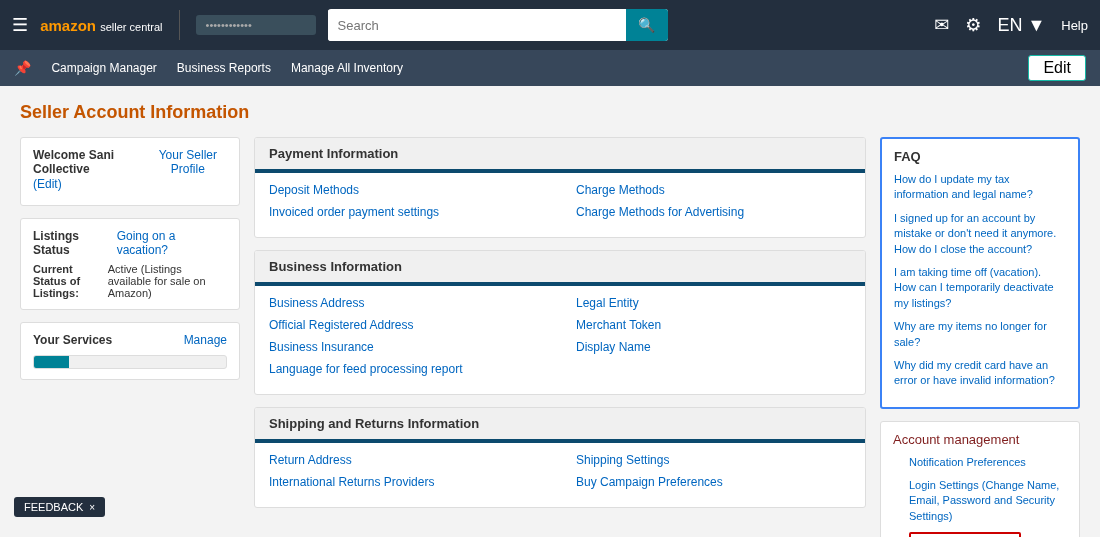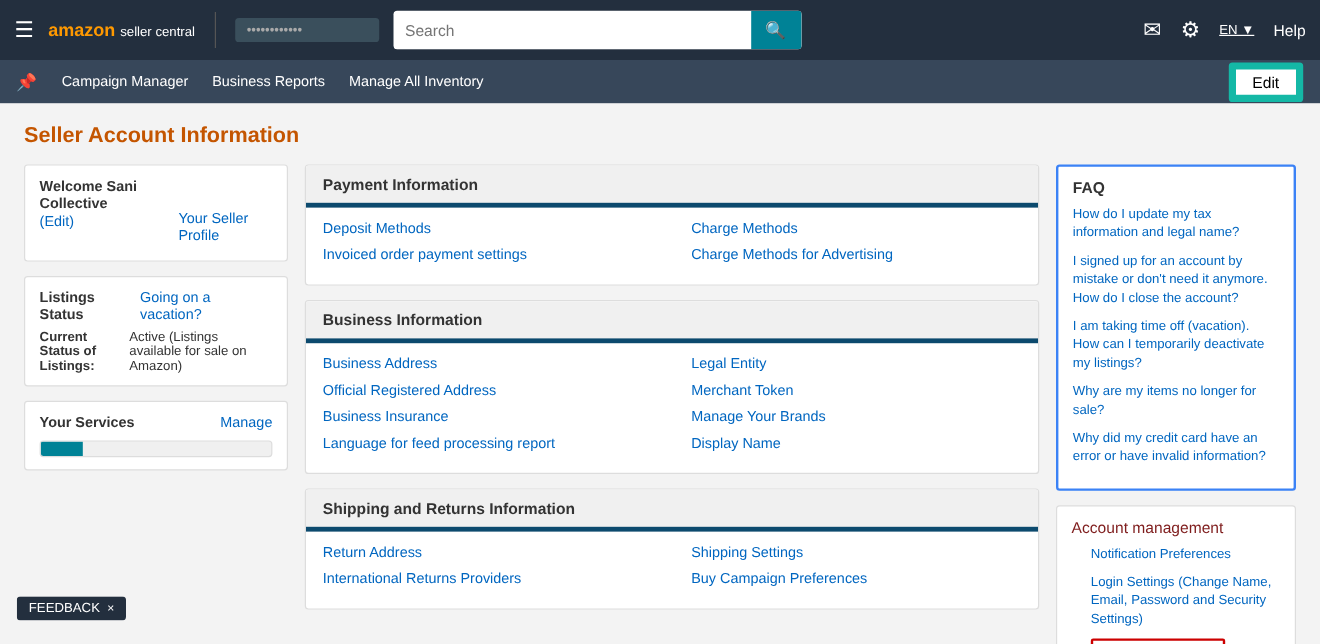--- a/index.html
+++ b/index.html
@@ -46,21 +46,21 @@
     .search-bar button {
       background: #008296;
       border: none;
       padding: 8px 12px;
       cursor: pointer;
       color: white;
       font-size: 14px;
     }
     .nav-actions { display: flex; align-items: center; gap: 16px; margin-left: auto; }
     .nav-icon { color: white; font-size: 18px; cursor: pointer; }
-    .nav-lang { color: white; font-size: 11px; cursor: pointer; text-decoration: underline; }
+    .nav-lang { color: white; font-size: 18px; cursor: pointer; }
     .nav-help { color: white; font-size: 13px; cursor: pointer; }
 
     
     .sec-nav {
       background: #37475a;
       display: flex;
       align-items: center;
       padding: 0 14px;
       height: 36px;
       gap: 20px;
@@ -68,24 +68,24 @@
     .sec-nav-pin { color: white; font-size: 14px; }
     .sec-nav a {
       color: white;
       font-size: 12px;
       text-decoration: none;
       cursor: pointer;
     }
     .edit-btn {
       margin-left: auto;
       background: white;
-      border: 6px solid #14b8a6;
+      border: 1px solid #14b8a6;
       border-radius: 3px;
       padding: 3px 14px;
-      font-size: 13px;
+      font-size: 16px;
       cursor: pointer;
     }
 
     
     .page-content {
       padding: 16px 20px;
       max-width: 1100px;
     }
     .page-title {
       color: #c45500;
@@ -283,21 +283,21 @@
 
   <div class="content-layout">
 
     <div class="left-sidebar">
       <div class="sidebar-card">
         <div class="sidebar-card-header">
           <div>
             <div class="sidebar-card-title">Welcome Sani Collective</div>
             <a class="sidebar-card-link">(Edit)</a>
           </div>
-          <a class="sidebar-card-link" style="text-align:left;margin-top:27px;">Your Seller Profile</a>
+          <a class="sidebar-card-link" style="text-align:center;">Your Seller Profile</a>
         </div>
       </div>
 
       <div class="sidebar-card">
         <div class="sidebar-card-header">
           <span class="sidebar-card-title">Listings Status</span>
           <a class="sidebar-card-link">Going on a vacation?</a>
         </div>
         <div class="status-row">
           <span class="status-label">Current Status of Listings:</span>
@@ -337,21 +337,20 @@
         <div class="info-section-body">
           <div class="info-col">
             <a class="info-link">Business Address</a>
             <a class="info-link">Official Registered Address</a>
             <a class="info-link">Business Insurance</a>
             <a class="info-link">Language for feed processing report</a>
           </div>
           <div class="info-col">
             <a class="info-link">Legal Entity</a>
             <a class="info-link">Merchant Token</a>
-            <a class="info-link">Manage Your Brands</a>
             <a class="info-link">Display Name</a>
           </div>
         </div>
       </div>
 
       <div class="info-section">
         <div class="info-section-header">Shipping and Returns Information</div>
         <div class="info-section-body">
           <div class="info-col">
             <a class="info-link">Return Address</a>

